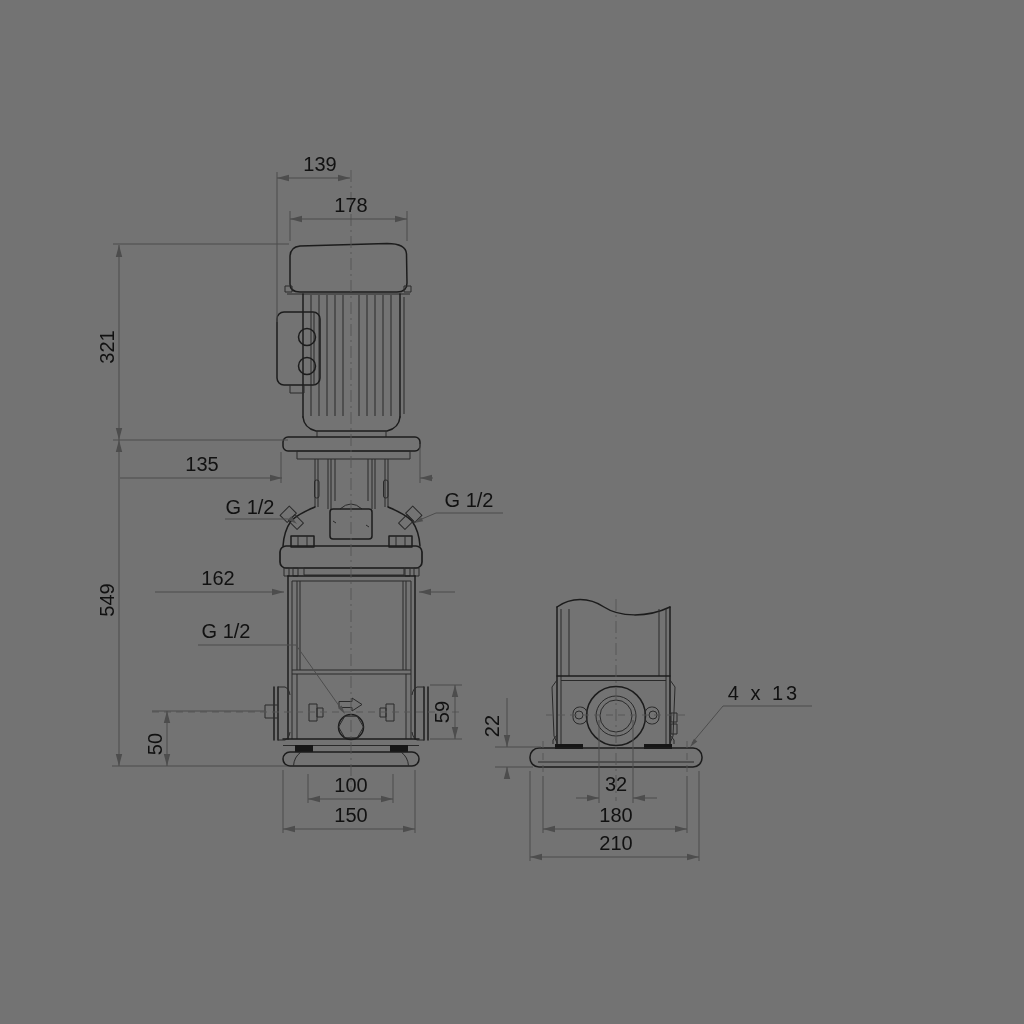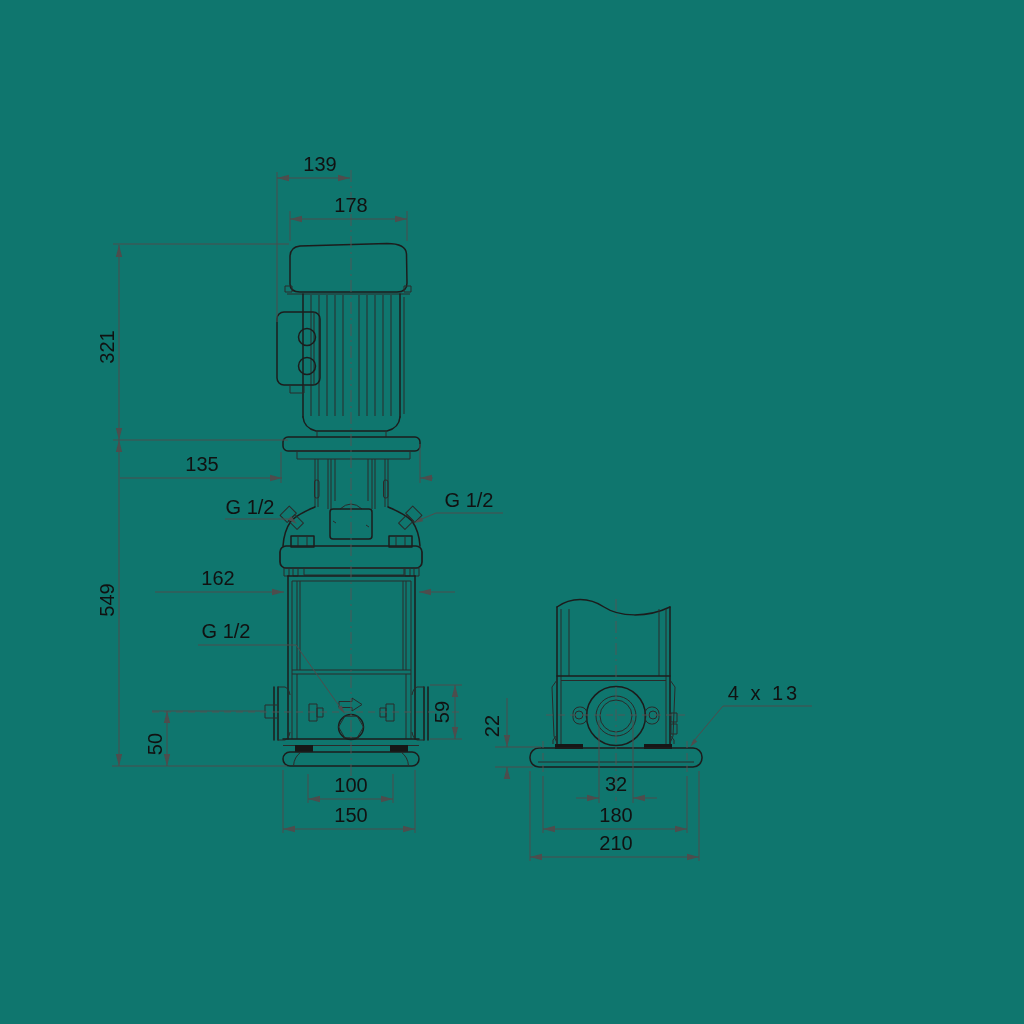--- a/index.html
+++ b/index.html
@@ -1,16 +1,16 @@
 <!DOCTYPE html>
 <html><head>
 <meta charset="utf-8">
 <style>
   html,body{margin:0;padding:0;background:#ffffff;}
-  #stage{width:1024px;height:1024px;position:relative;background:#0f766e;font-family:"Liberation Sans",sans-serif;}
+  #stage{width:1024px;height:1024px;position:relative;background:#737373;font-family:"Liberation Sans",sans-serif;}
   .part{stroke:#1c1c1c;fill:none;stroke-width:1.5;stroke-linejoin:round;stroke-linecap:round;}
   .part2{stroke:#2a2a2a;fill:none;stroke-width:1;stroke-linejoin:round;}
   .dim{stroke:#4d4d4d;fill:none;stroke-width:1;}
   .dimtxt{font-family:"Liberation Sans",sans-serif;font-size:20px;fill:#111;}
   .wide{letter-spacing:3px;}
   .cl{stroke:#555;stroke-width:0.9;fill:none;}
   .dashdot{stroke-dasharray:12 4 2 4;}
   .dash{stroke-dasharray:7 5;}
   .blk{fill:#161616;stroke:none;}
   .ah{fill:#4d4d4d;stroke:none;}

